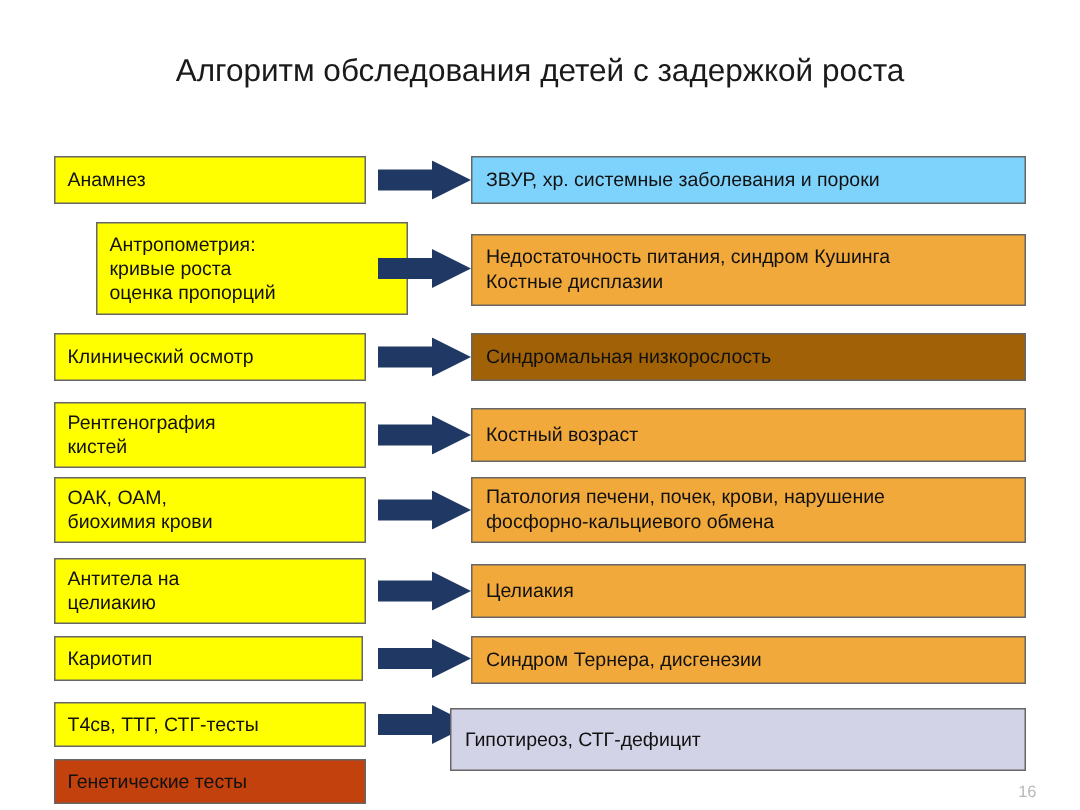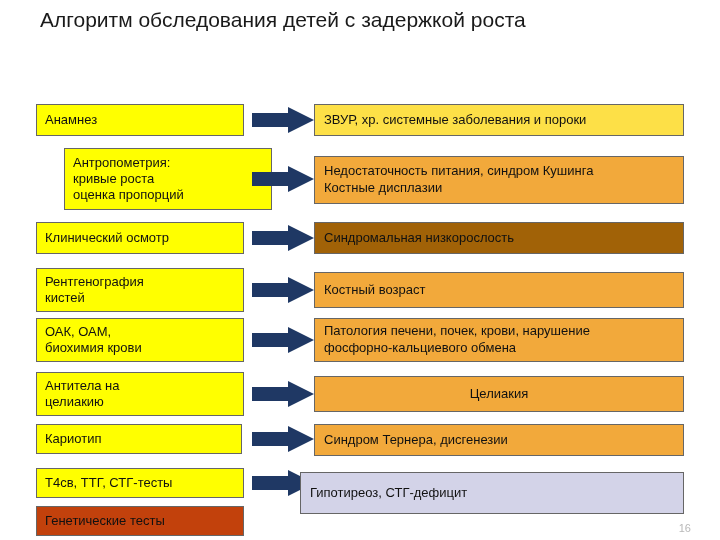--- a/index.html
+++ b/index.html
@@ -15,23 +15,23 @@
     position: relative;
   }
   .slide {
     position: relative;
     width: 720px;
     height: 540px;
   }
   .title {
     position: absolute;
     left: 40px;
-    top: 6px;
+    top: 34px;
     width: 640px;
-    text-align: left;
+    text-align: center;
     font-size: 21px;
     color: #1a1a1a;
     line-height: 1.3;
     font-family: "Liberation Sans", sans-serif;
   }
   .row {
     position: absolute;
     left: 0;
     width: 720px;
   }
@@ -83,21 +83,21 @@
 
   <div class="row" style="top:104px;">
     <div class="left-box" style="top:0; height:32px; width:208px;">
       <span style="white-space:pre-line;">Анамнез</span>
     </div>
     <div class="arrow" style="left:252px; top:3px;">
       <svg width="62" height="26" viewBox="0 0 62 26">
         <polygon points="0,6 36,6 36,0 62,13 36,26 36,20 0,20" fill="#1f3864"></polygon>
       </svg>
     </div>
-    <div class="right-box" style="left:314px; top:0; height:32px; width:370px; background:#fde047; border:1px solid #666666;">
+    <div class="right-box" style="left:314px; top:0; height:32px; width:370px; background:#7dd3fc; border:1px solid #666666;">
       <span style="white-space:pre-line;">ЗВУР, хр. системные заболевания и пороки</span>
     </div>
   </div>
 
   <div class="row" style="top:148px;">
     <div class="left-box" style="top:0; height:62px; width:208px;margin-left:28px;">
       <span style="white-space:pre-line;">Антропометрия:
 кривые роста
 оценка пропорций</span>
     </div>
@@ -160,21 +160,21 @@
   <div class="row" style="top:372px;">
     <div class="left-box" style="top:0; height:44px; width:208px;">
       <span style="white-space:pre-line;">Антитела на
 целиакию</span>
     </div>
     <div class="arrow" style="left:252px; top:9px;">
       <svg width="62" height="26" viewBox="0 0 62 26">
         <polygon points="0,6 36,6 36,0 62,13 36,26 36,20 0,20" fill="#1f3864"></polygon>
       </svg>
     </div>
-    <div class="right-box" style="left:314px; top:4px; height:36px; width:370px; background:#f2a93b; border:1px solid #666666;align-items:center;">
+    <div class="right-box" style="left:314px; top:4px; height:36px; width:370px; background:#f2a93b; border:1px solid #666666;">
       <span style="white-space:pre-line;">Целиакия</span>
     </div>
   </div>
 
   <div class="row" style="top:424px;">
     <div class="left-box" style="top:0; height:30px; width:206px;">
       <span style="white-space:pre-line;">Кариотип</span>
     </div>
     <div class="arrow" style="left:252px; top:2px;">
       <svg width="62" height="26" viewBox="0 0 62 26">

